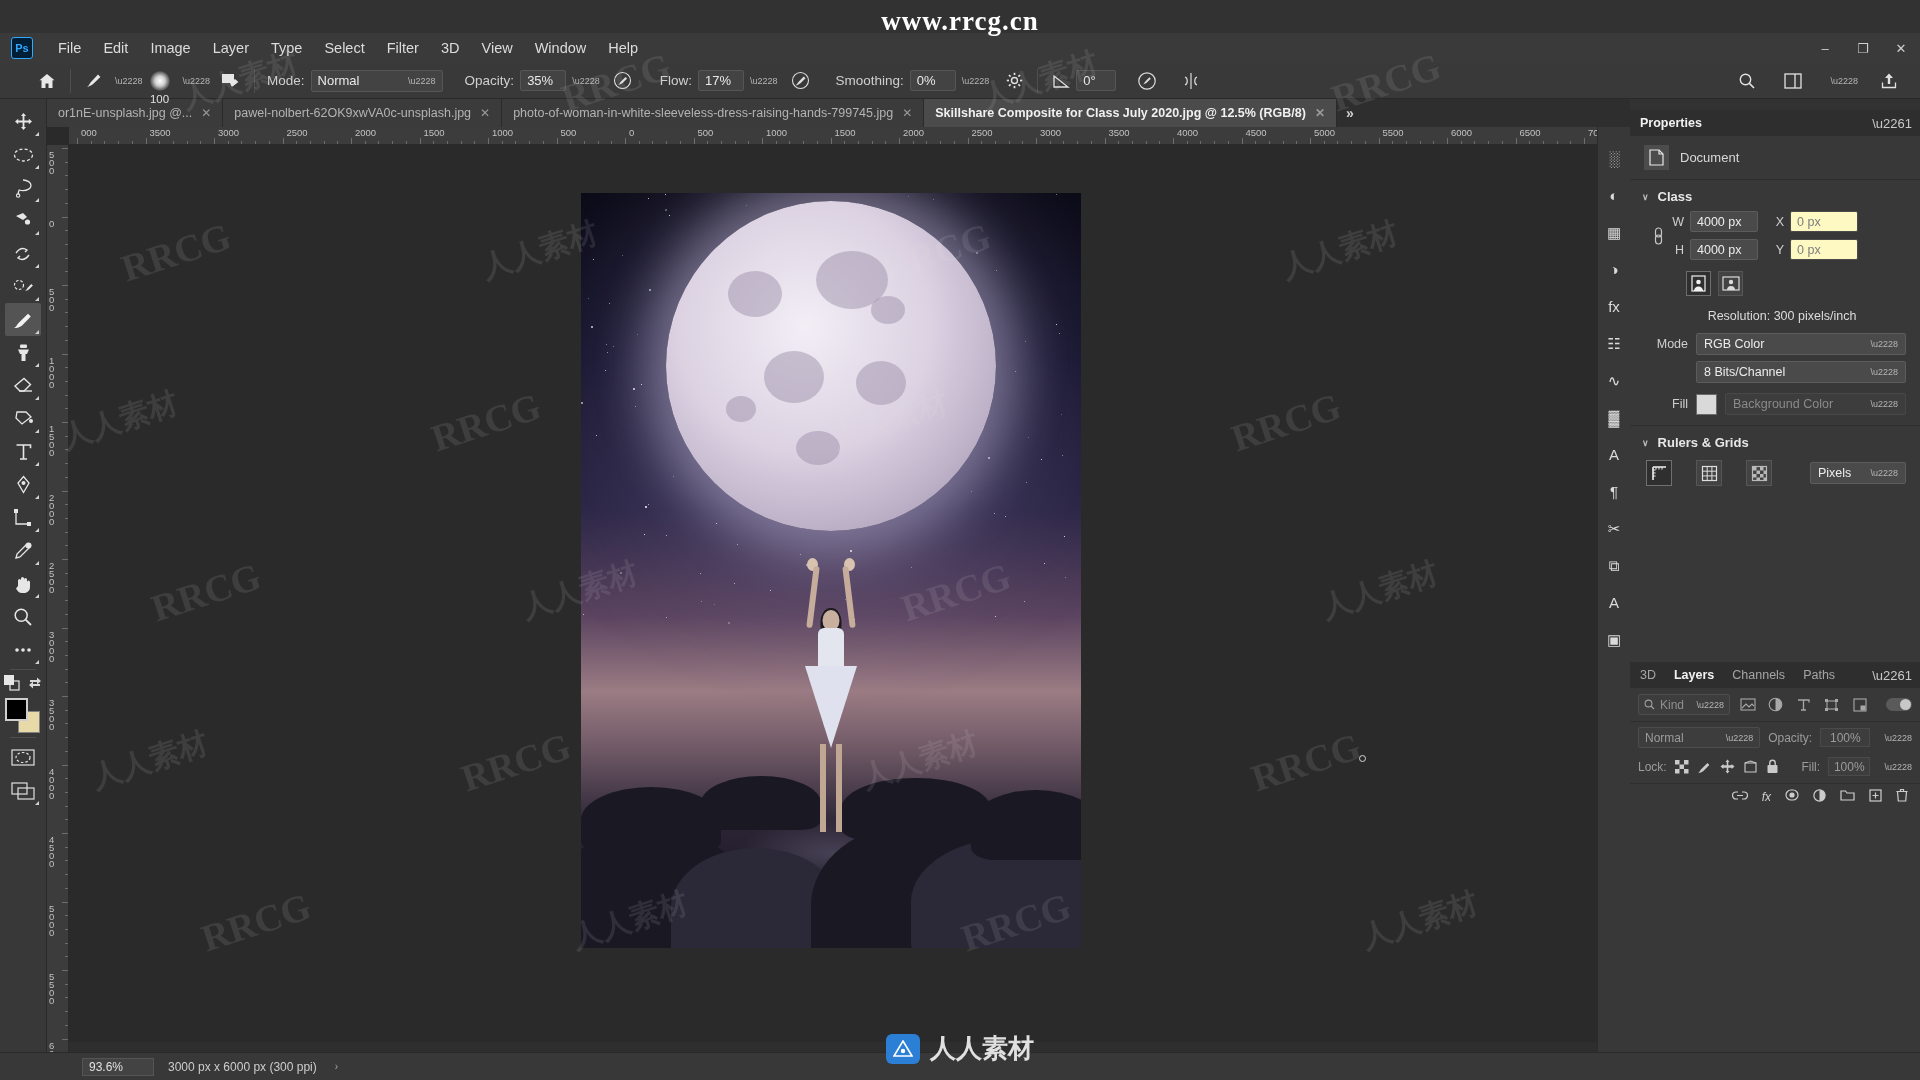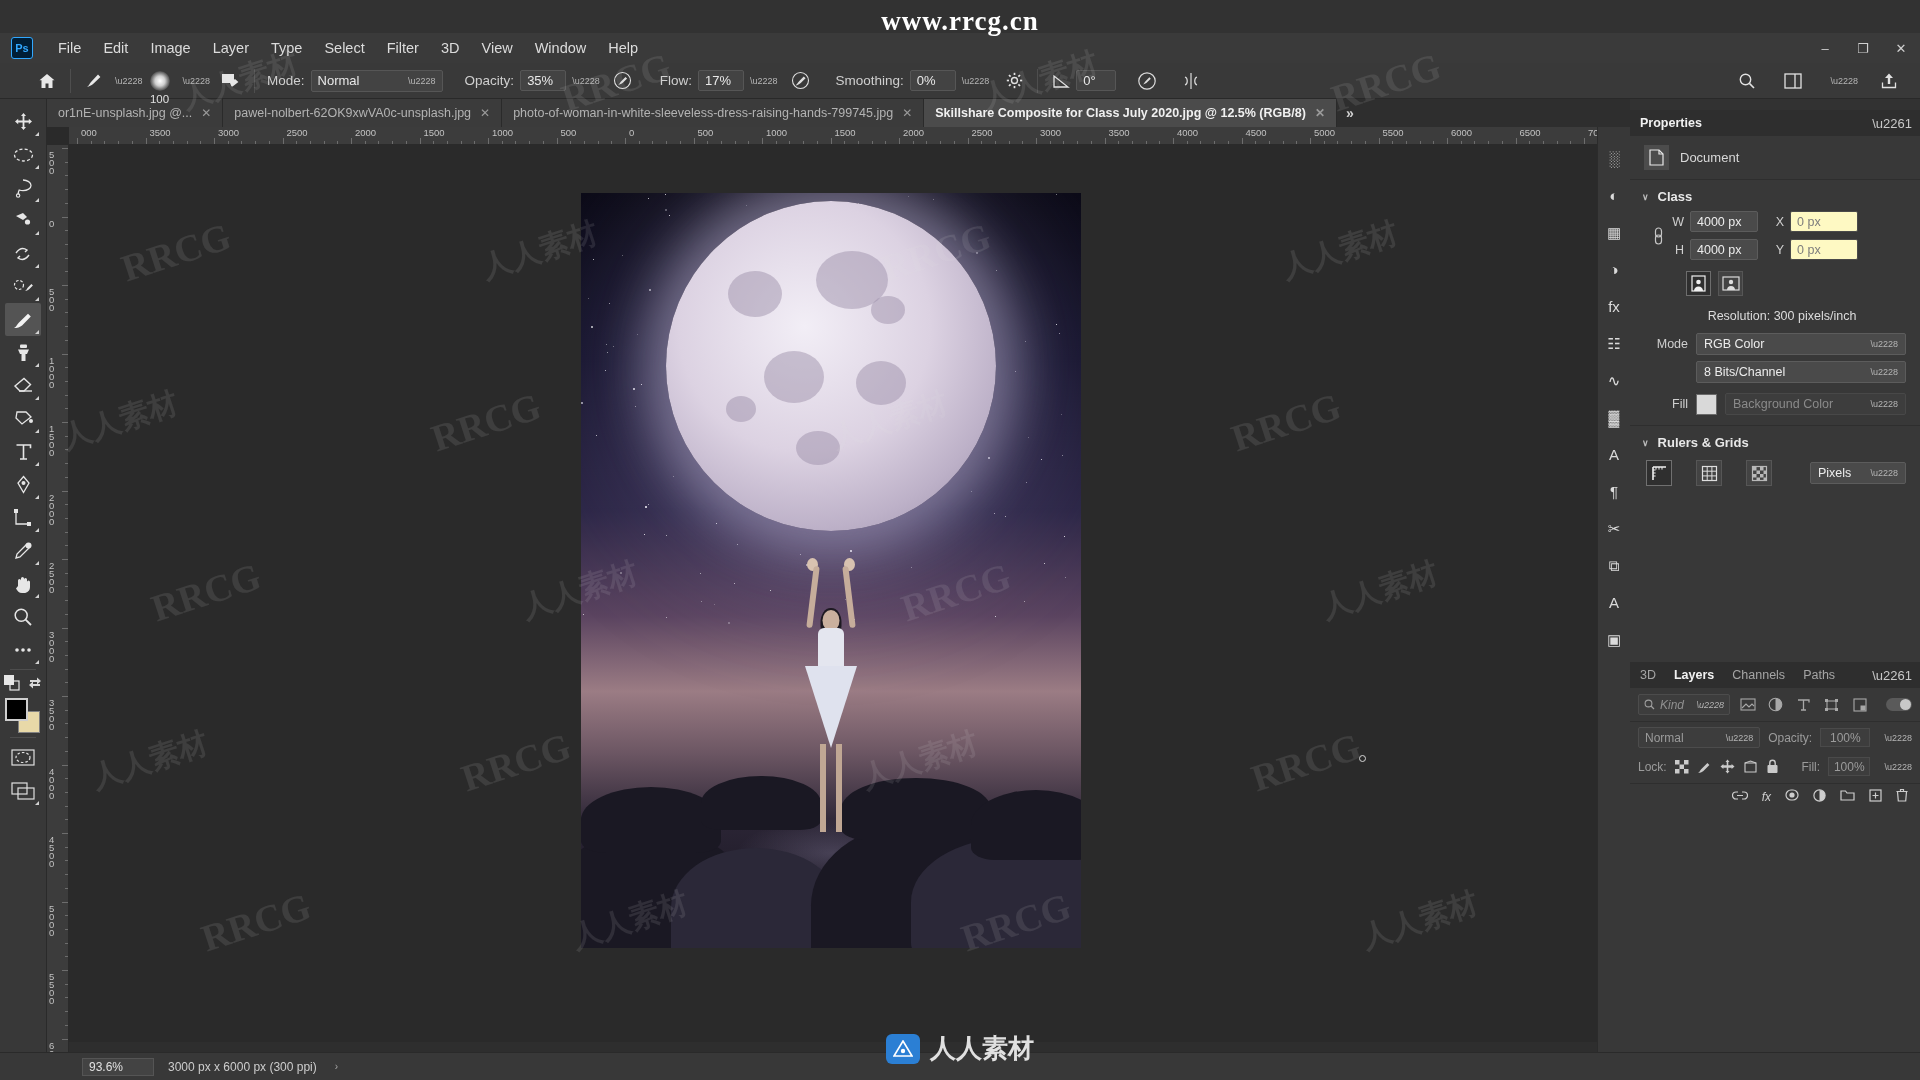--- a/index.html
+++ b/index.html
@@ -361,21 +361,21 @@
   .rg-btn {
     width: 26px; height: 26px; background: #434343; border: 1px solid #565656;
     display: flex; align-items: center; justify-content: center;
   }
   .rg-btn.active { background: #2f2f2f; border-color: #707070; }
 
   
   .layers-panel { margin-top: auto; display: flex; flex-direction: column; height: 390px; background: #383838; }
   .filter-row {
     display: flex; align-items: center; gap: 7px;
-    padding: 6px 8px; border-bottom: 1px solid #2e2e2e; font-style: italic;
+    padding: 6px 8px; border-bottom: 1px solid #2e2e2e;
   }
   .kind-select {
     width: 92px; height: 21px; background: #3d3d3d; border: 1px solid #4c4c4c; border-radius: 2px;
     display: flex; align-items: center; gap: 5px; padding: 0 5px;
     font-size: 12px; color: #8f8f8f;
   }
   .filter-icon { width: 21px; height: 21px; display: flex; align-items: center; justify-content: center; color: #9e9e9e; }
   .toggle-pill { margin-left: auto; width: 26px; height: 13px; border-radius: 7px; background: #5a5a5a; position: relative; }
   .toggle-pill:after { content: ""; position: absolute; right: 1px; top: 1px; width: 11px; height: 11px; border-radius: 50%; background: #c8c8c8; }
   .blend-row { display: flex; align-items: center; gap: 8px; padding: 5px 8px; }

